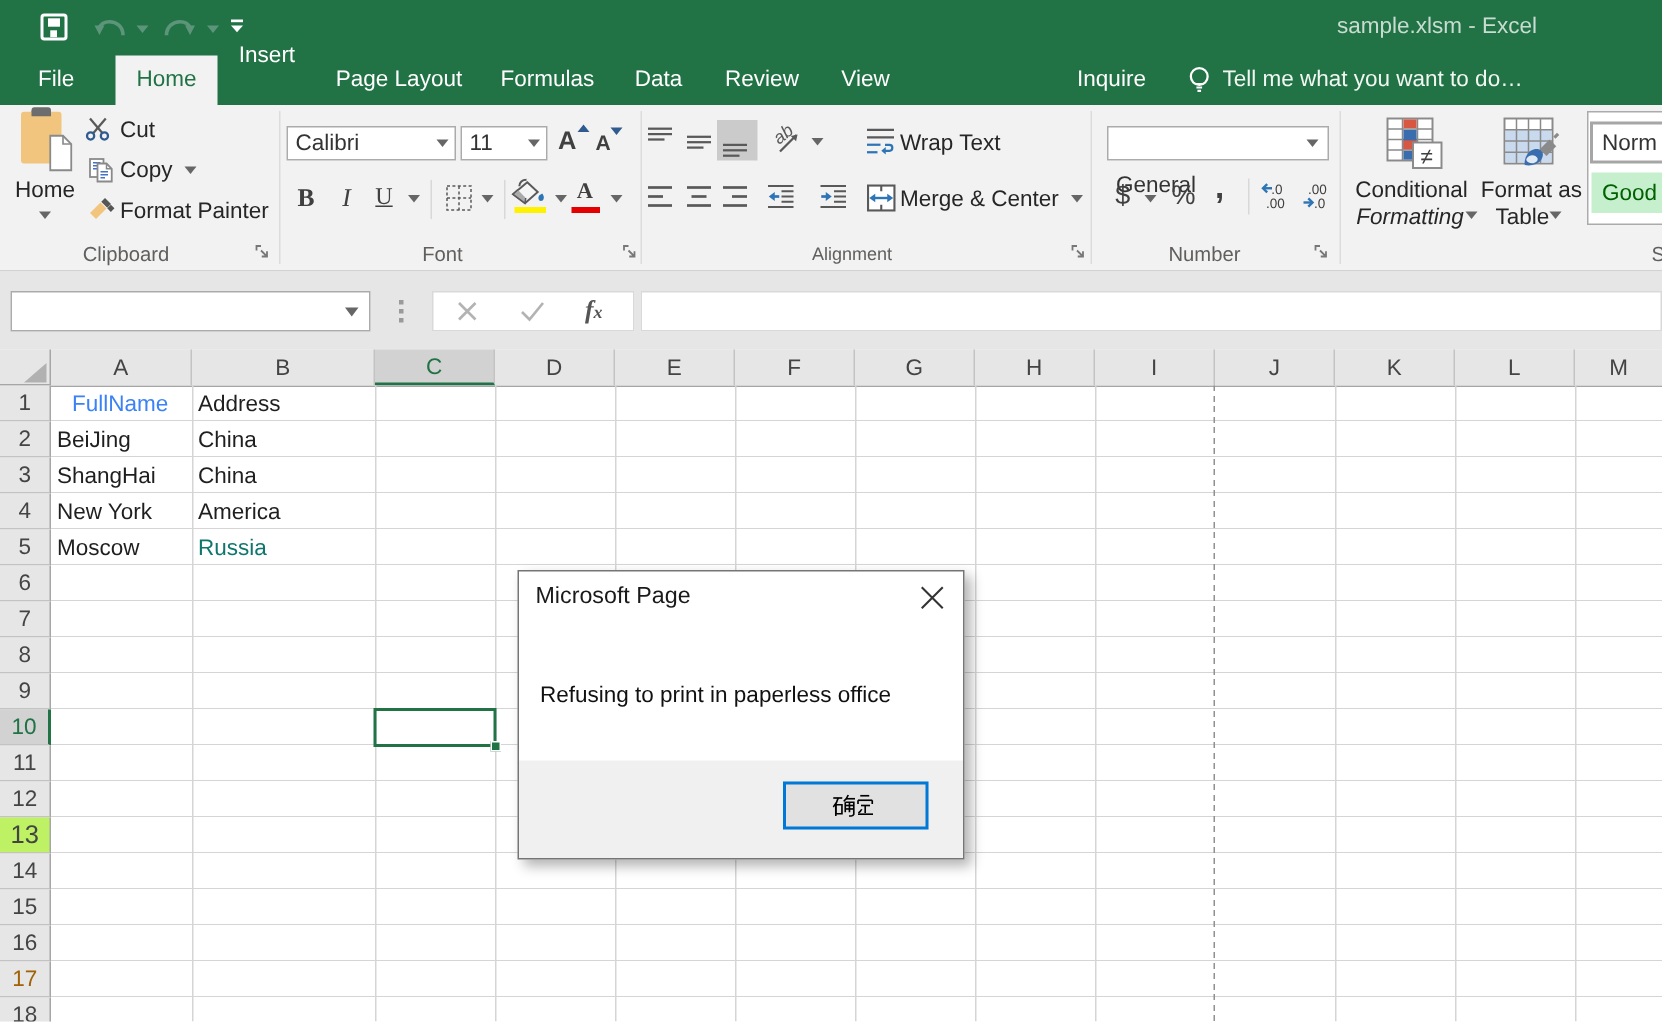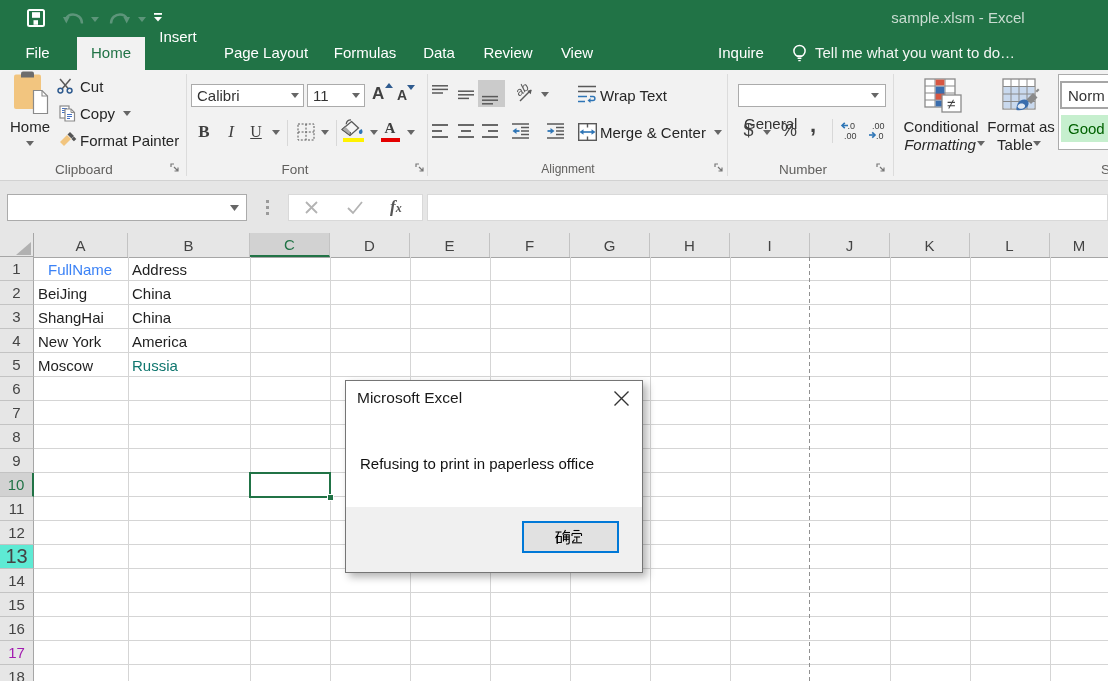--- a/index.html
+++ b/index.html
@@ -324,25 +324,25 @@
 <div class="ab ct" style="left:0;top:305px;width:34px;height:24px;background:#e6e6e6;border-right:1px solid #a6a6a6;border-bottom:1px solid #c3c3c3;box-sizing:border-box;color:#444;font-size:15px;">3</div>
 <div class="ab ct" style="left:0;top:329px;width:34px;height:24px;background:#e6e6e6;border-right:1px solid #a6a6a6;border-bottom:1px solid #c3c3c3;box-sizing:border-box;color:#444;font-size:15px;">4</div>
 <div class="ab ct" style="left:0;top:353px;width:34px;height:24px;background:#e6e6e6;border-right:1px solid #a6a6a6;border-bottom:1px solid #c3c3c3;box-sizing:border-box;color:#444;font-size:15px;">5</div>
 <div class="ab ct" style="left:0;top:377px;width:34px;height:24px;background:#e6e6e6;border-right:1px solid #a6a6a6;border-bottom:1px solid #c3c3c3;box-sizing:border-box;color:#444;font-size:15px;">6</div>
 <div class="ab ct" style="left:0;top:401px;width:34px;height:24px;background:#e6e6e6;border-right:1px solid #a6a6a6;border-bottom:1px solid #c3c3c3;box-sizing:border-box;color:#444;font-size:15px;">7</div>
 <div class="ab ct" style="left:0;top:425px;width:34px;height:24px;background:#e6e6e6;border-right:1px solid #a6a6a6;border-bottom:1px solid #c3c3c3;box-sizing:border-box;color:#444;font-size:15px;">8</div>
 <div class="ab ct" style="left:0;top:449px;width:34px;height:24px;background:#e6e6e6;border-right:1px solid #a6a6a6;border-bottom:1px solid #c3c3c3;box-sizing:border-box;color:#444;font-size:15px;">9</div>
 <div class="ab ct" style="left:0;top:473px;width:34px;height:24px;background:#d2d2d2;border-right:2px solid #217346;border-bottom:1px solid #c3c3c3;box-sizing:border-box;color:#217346;font-size:15px;">10</div>
 <div class="ab ct" style="left:0;top:497px;width:34px;height:24px;background:#e6e6e6;border-right:1px solid #a6a6a6;border-bottom:1px solid #c3c3c3;box-sizing:border-box;color:#444;font-size:15px;">11</div>
 <div class="ab ct" style="left:0;top:521px;width:34px;height:24px;background:#e6e6e6;border-right:1px solid #a6a6a6;border-bottom:1px solid #c3c3c3;box-sizing:border-box;color:#444;font-size:15px;">12</div>
-<div class="ab ct" style="left:0;top:545px;width:34px;height:24px;background:#5eead4;border-right:1px solid #a6a6a6;border-bottom:1px solid #c3c3c3;box-sizing:border-box;color:#444;font-size:20px;">13</div>
+<div class="ab ct" style="left:0;top:545px;width:34px;height:24px;background:#bef264;border-right:1px solid #a6a6a6;border-bottom:1px solid #c3c3c3;box-sizing:border-box;color:#444;font-size:17px;">13</div>
 <div class="ab ct" style="left:0;top:569px;width:34px;height:24px;background:#e6e6e6;border-right:1px solid #a6a6a6;border-bottom:1px solid #c3c3c3;box-sizing:border-box;color:#444;font-size:15px;">14</div>
 <div class="ab ct" style="left:0;top:593px;width:34px;height:24px;background:#e6e6e6;border-right:1px solid #a6a6a6;border-bottom:1px solid #c3c3c3;box-sizing:border-box;color:#444;font-size:15px;">15</div>
 <div class="ab ct" style="left:0;top:617px;width:34px;height:24px;background:#e6e6e6;border-right:1px solid #a6a6a6;border-bottom:1px solid #c3c3c3;box-sizing:border-box;color:#444;font-size:15px;">16</div>
-<div class="ab ct" style="left:0;top:641px;width:34px;height:24px;background:#e6e6e6;border-right:1px solid #a6a6a6;border-bottom:1px solid #c3c3c3;box-sizing:border-box;color:#a21caf;font-size:15px;">17</div>
+<div class="ab ct" style="left:0;top:641px;width:34px;height:24px;background:#e6e6e6;border-right:1px solid #a6a6a6;border-bottom:1px solid #c3c3c3;box-sizing:border-box;color:#a16207;font-size:15px;">17</div>
 <div class="ab ct" style="left:0;top:665px;width:34px;height:24px;background:#e6e6e6;border-right:1px solid #a6a6a6;border-bottom:1px solid #c3c3c3;box-sizing:border-box;color:#444;font-size:15px;">18</div>
 <div class="ab" style="left:128px;top:257px;width:1px;height:424px;background:#d5d5d5;"></div>
 <div class="ab" style="left:250px;top:257px;width:1px;height:424px;background:#d5d5d5;"></div>
 <div class="ab" style="left:330px;top:257px;width:1px;height:424px;background:#d5d5d5;"></div>
 <div class="ab" style="left:410px;top:257px;width:1px;height:424px;background:#d5d5d5;"></div>
 <div class="ab" style="left:490px;top:257px;width:1px;height:424px;background:#d5d5d5;"></div>
 <div class="ab" style="left:570px;top:257px;width:1px;height:424px;background:#d5d5d5;"></div>
 <div class="ab" style="left:650px;top:257px;width:1px;height:424px;background:#d5d5d5;"></div>
 <div class="ab" style="left:730px;top:257px;width:1px;height:424px;background:#d5d5d5;"></div>
 <div class="ab" style="left:890px;top:257px;width:1px;height:424px;background:#d5d5d5;"></div>
@@ -357,21 +357,21 @@
 <div class="ab lt" style="left:38px;top:305px;height:24px;color:#1f1f1f;font-size:15px;">ShangHai</div>
 <div class="ab lt" style="left:132px;top:305px;height:24px;color:#1f1f1f;font-size:15px;">China</div>
 <div class="ab lt" style="left:38px;top:329px;height:24px;color:#1f1f1f;font-size:15px;">New York</div>
 <div class="ab lt" style="left:132px;top:329px;height:24px;color:#1f1f1f;font-size:15px;">America</div>
 <div class="ab lt" style="left:38px;top:353px;height:24px;color:#1f1f1f;font-size:15px;">Moscow</div>
 <div class="ab lt" style="left:132px;top:353px;height:24px;color:#0f766e;font-size:15px;">Russia</div>
 <div class="ab" style="left:249px;top:472px;width:82px;height:26px;border:2px solid #217346;box-sizing:border-box;"></div>
 <div class="ab" style="left:327px;top:494px;width:5px;height:5px;background:#217346;border:1px solid #fff;"></div>
 <div class="ab" style="left:345px;top:380px;width:298px;height:193px;background:#fff;
 border:1px solid #757575;box-sizing:border-box;box-shadow:4px 4px 8px rgba(0,0,0,0.3);z-index:50;"></div>
-<div class="ab lt" style="left:357px;top:388px;height:20px;color:#1a1a1a;font-size:15.5px;z-index:51;">Microsoft Excel</div>
+<div class="ab lt" style="left:357px;top:388px;height:20px;color:#1a1a1a;font-size:15.5px;z-index:51;">Microsoft Page</div>
 <svg class="ab" style="left:613px;top:390px;z-index:51" width="17" height="17" viewBox="0 0 17 17">
 <path d="M1.5 1.5 L15.5 15.5 M15.5 1.5 L1.5 15.5" stroke="#333" stroke-width="1.4"></path>
 </svg>
 <div class="ab lt" style="left:360px;top:453px;height:20px;color:#111;font-size:15px;z-index:51;">Refusing to print in paperless office</div>
 <div class="ab" style="left:346px;top:507px;width:296px;height:65px;background:#f0f0f0;z-index:51;"></div>
 <div class="ab" style="left:522px;top:521px;width:97px;height:32px;background:#e1e1e1;border:2px solid #0078d7;box-sizing:border-box;z-index:52;"></div>
 <svg class="ab" style="left:555px;top:529px;z-index:53" width="32" height="16" viewBox="0 0 32 16">
 <g stroke="#000" stroke-width="1.1" fill="none">
 <path d="M0.5 3 L6.5 3"></path>
 <path d="M3.8 3 C3.2 5.5 2 7.5 0.5 9"></path>

